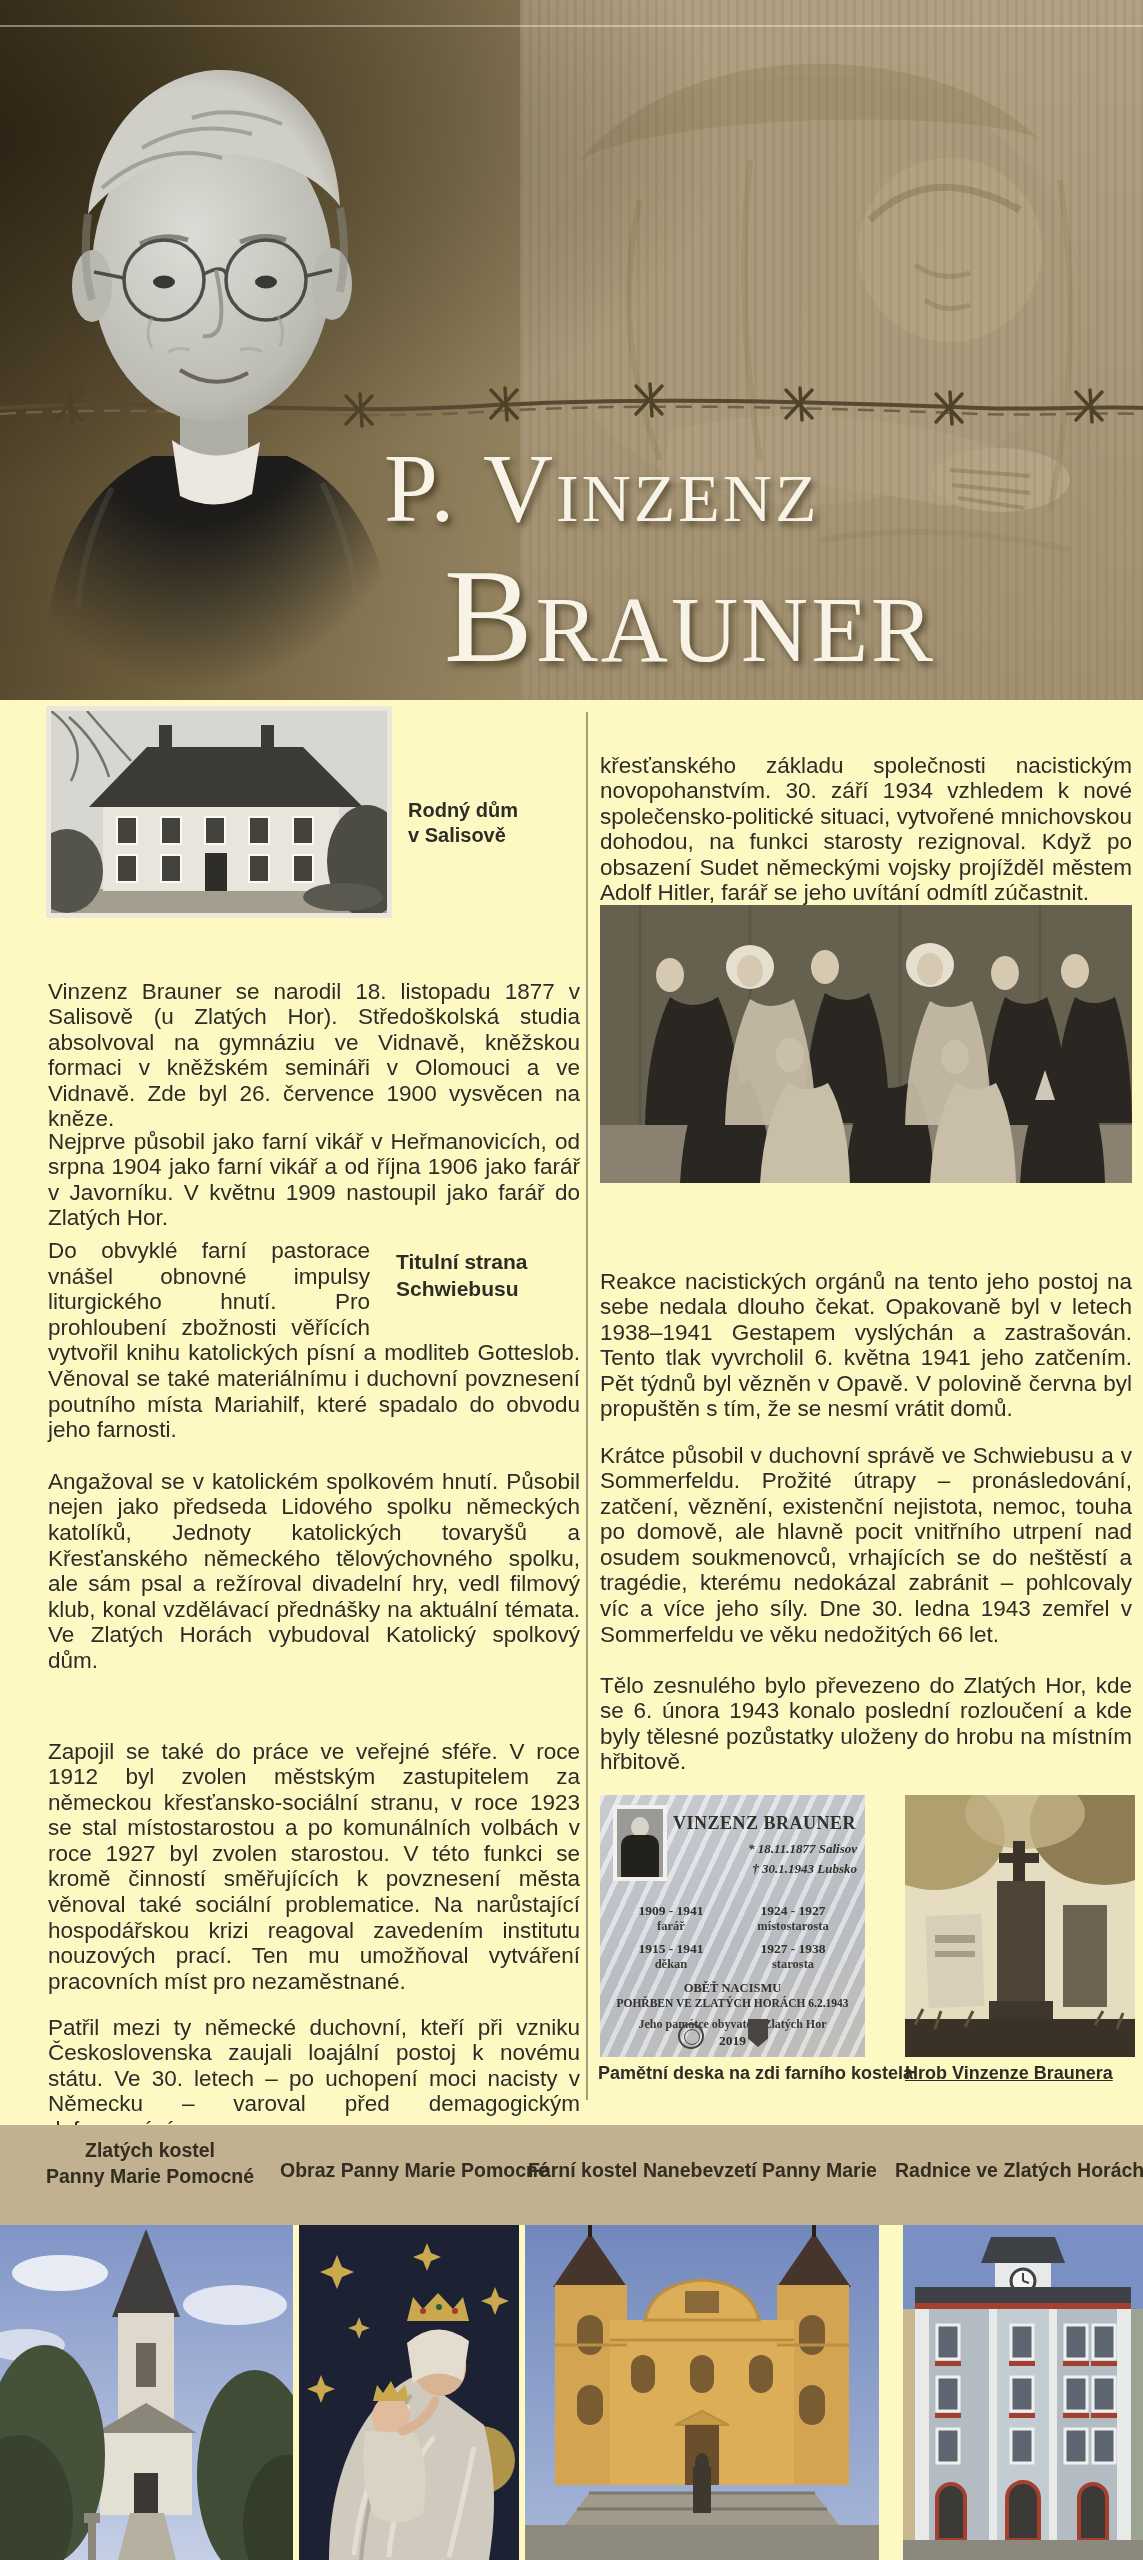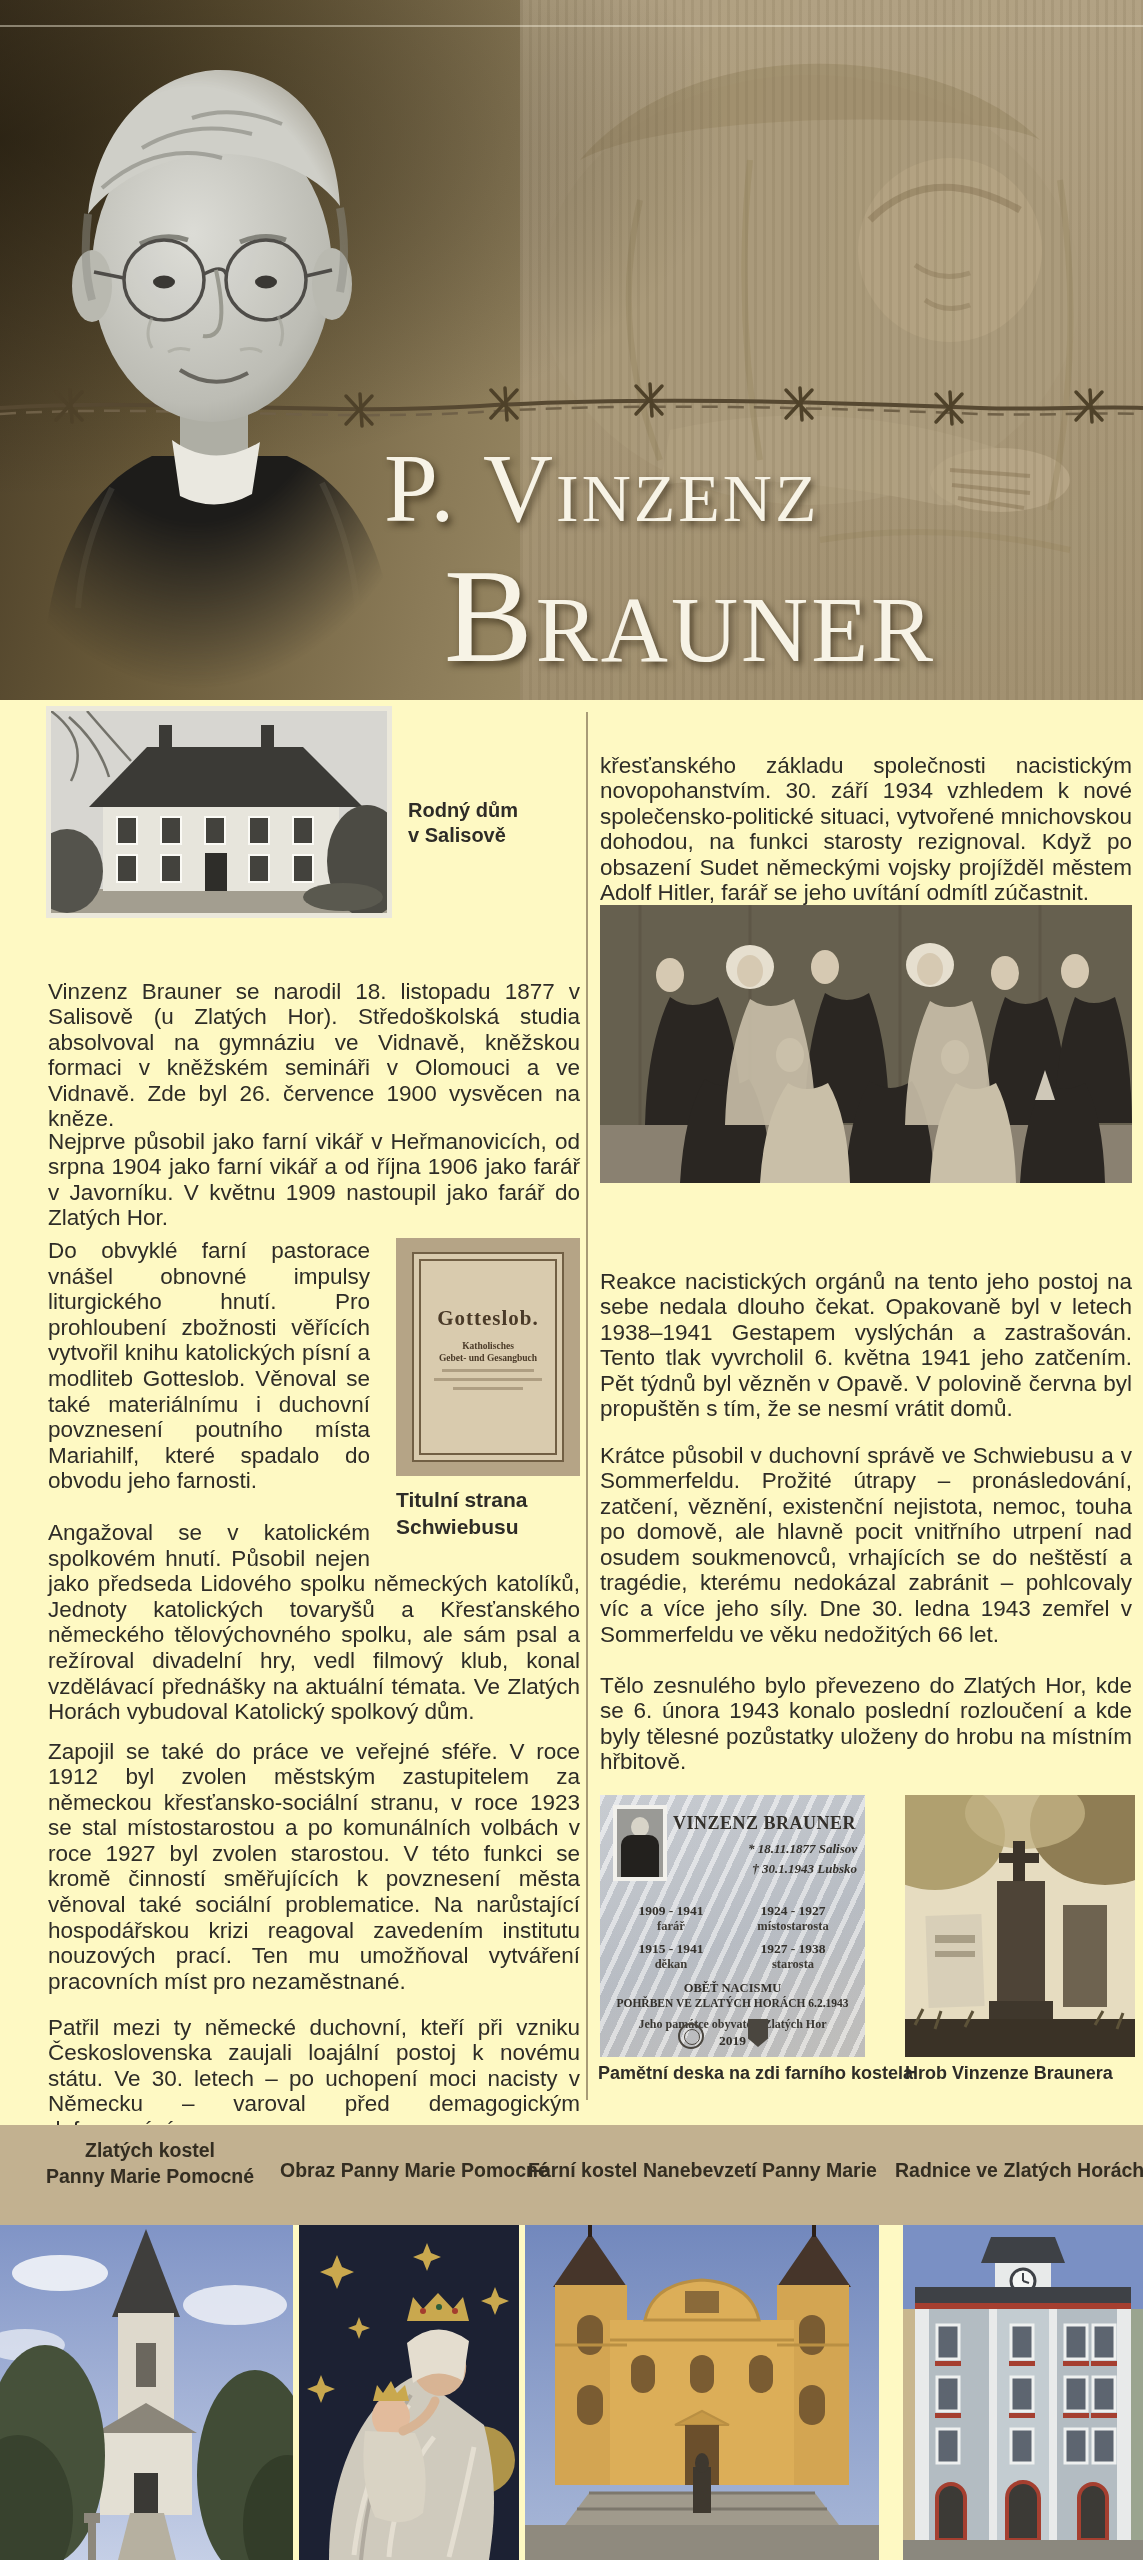--- a/index.html
+++ b/index.html
@@ -200,30 +200,20 @@
   <div class="photo-cap" style="left:408px;top:798px;width:180px;font-size:20px;">
     <div>Rodný dům</div>
     <div>v Salisově</div>
   </div>
 
   <p class="para" style="left:48px;top:956px;">Vinzenz Brauner se narodil 18. listopadu 1877 v Salisově (u Zlatých Hor). Středoškolská studia absolvoval na gymnáziu ve Vidnavě, kněžskou formaci v kněžském semináři v Olomouci a ve Vidnavě. Zde byl 26. července 1900 vysvěcen na kněze.</p>
   <p class="para" style="left:48px;top:1106px;">Nejprve působil jako farní vikář v Heřmanovicích, od srpna 1904 jako farní vikář a od října 1906 jako farář v Javorníku. V květnu 1909 nastoupil jako farář do Zlatých Hor.</p>
 
   <div class="flow">
     <div class="gott-fig">
-      <div class="gott-photo">
-        <div class="gott-cover">
-          <div class="gott-title">Gotteslob.</div>
-          <div class="gott-sub">Katholisches</div>
-          <div class="gott-sub" style="margin-top:2px;">Gebet- und Gesangbuch</div>
-          <div class="gott-bar" style="width:92px;"></div>
-          <div class="gott-bar" style="width:108px;"></div>
-          <div class="gott-bar" style="width:70px;"></div>
-        </div>
-      </div>
       <div class="gott-cap">
         <div>Titulní strana</div>
         <div>Schwiebusu</div>
       </div>
     </div>
     <p class="para-in">Do obvyklé farní pastorace vnášel obnovné impulsy liturgického hnutí. Pro prohloubení zbožnosti věřících vytvořil knihu katolických písní a modliteb Gotteslob. Věnoval se také materiálnímu i duchovní povznesení poutního místa Mariahilf, které spadalo do obvodu jeho farnosti.</p>
     <p class="para-in">Angažoval se v katolickém spolkovém hnutí. Působil nejen jako předseda Lidového spolku německých katolíků, Jednoty katolických tovaryšů a Křesťanského německého tělovýchovného spolku, ale sám psal a režíroval divadelní hry, vedl filmový klub, konal vzdělávací přednášky na aktuální témata. Ve Zlatých Horách vybudoval Katolický spolkový dům.</p>
   </div>
 
   <p class="para" style="left:48px;top:1716px;">Zapojil se také do práce ve veřejné sféře. V roce 1912 byl zvolen městským zastupitelem za německou křesťansko-sociální stranu, v roce 1923 se stal místostarostou a po komunálních volbách v roce 1927 byl zvolen starostou. V této funkci se kromě činností směřujících k povznesení města věnoval také sociální problematice. Na narůstající hospodářskou krizi reagoval zavedením institutu nouzových prací. Ten mu umožňoval vytváření pracovních míst pro nezaměstnané.</p>
@@ -325,21 +315,21 @@
       <rect x="22" y="120" width="56" height="92" fill="#d8cfb8" transform="rotate(-2 50 166)"></rect>
       <rect x="158" y="110" width="44" height="102" fill="#6e6350"></rect>
       <rect x="30" y="140" width="40" height="8" fill="#a89e86"></rect>
       <rect x="30" y="156" width="40" height="6" fill="#a89e86"></rect>
       <rect y="224" width="230" height="38" fill="#3a3226"></rect>
       <path d="M10,230 l8,-16 M30,234 l6,-18 M60,232 l8,-16 M190,230 l8,-14 M212,234 l6,-16" stroke="#5c5238" stroke-width="3"></path>
     </svg>
   </div>
 
   <div class="photo-cap" style="left:598px;top:2062px;width:300px;font-size:18px;white-space:nowrap;">Pamětní deska na zdi farního kostela</div>
-  <div class="photo-cap" style="left:905px;top:2062px;width:235px;font-size:18px;white-space:nowrap;">Hrob Vinzenze Braunera</div>
+  <div class="photo-cap" style="left:905px;top:2062px;width:235px;font-size:18px;white-space:nowrap;text-decoration:underline;">Hrob Vinzenze Braunera</div>
 
   <div class="cap-strip">
     <div class="strip-cap" style="left:25px;top:12px;width:250px;">
       <div>Zlatých kostel</div>
       <div>Panny Marie Pomocné</div>
     </div>
     <div class="strip-cap" style="left:280px;top:32px;width:252px;">Obraz Panny Marie Pomocné</div>
     <div class="strip-cap" style="left:520px;top:32px;width:365px;">Farní kostel Nanebevzetí Panny Marie</div>
     <div class="strip-cap" style="left:895px;top:32px;width:248px;">Radnice ve Zlatých Horách</div>
   </div>

